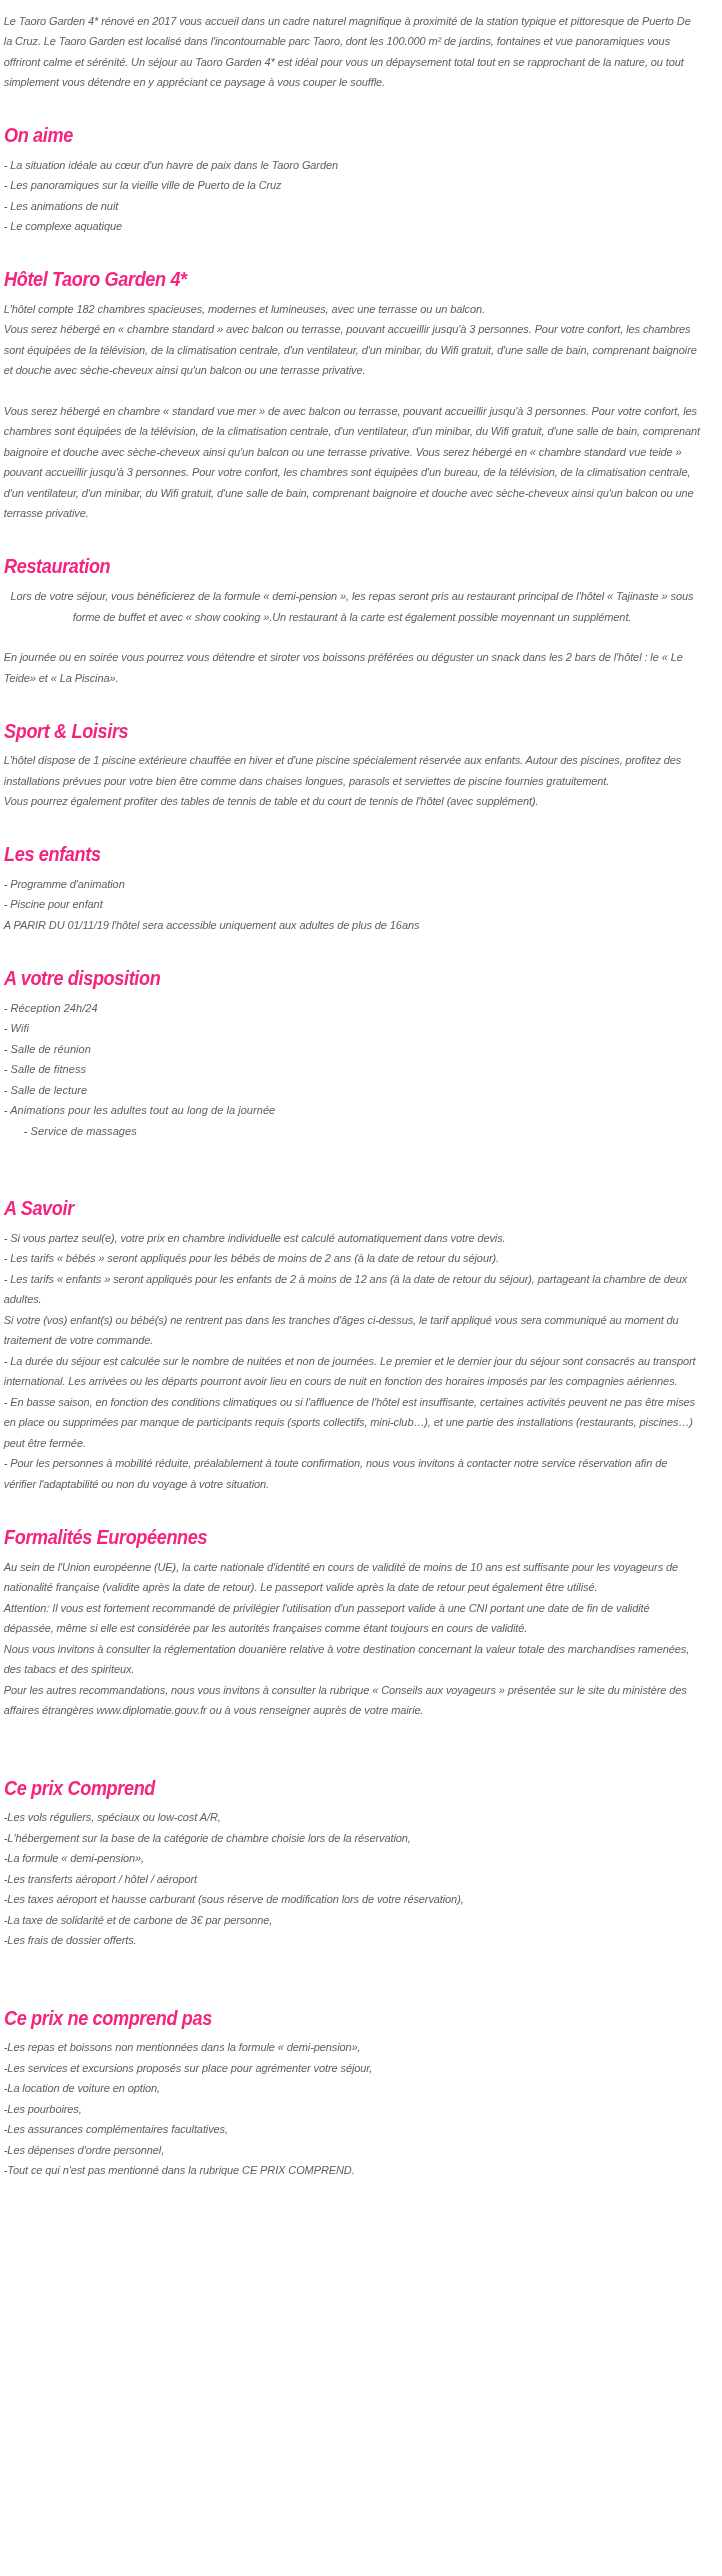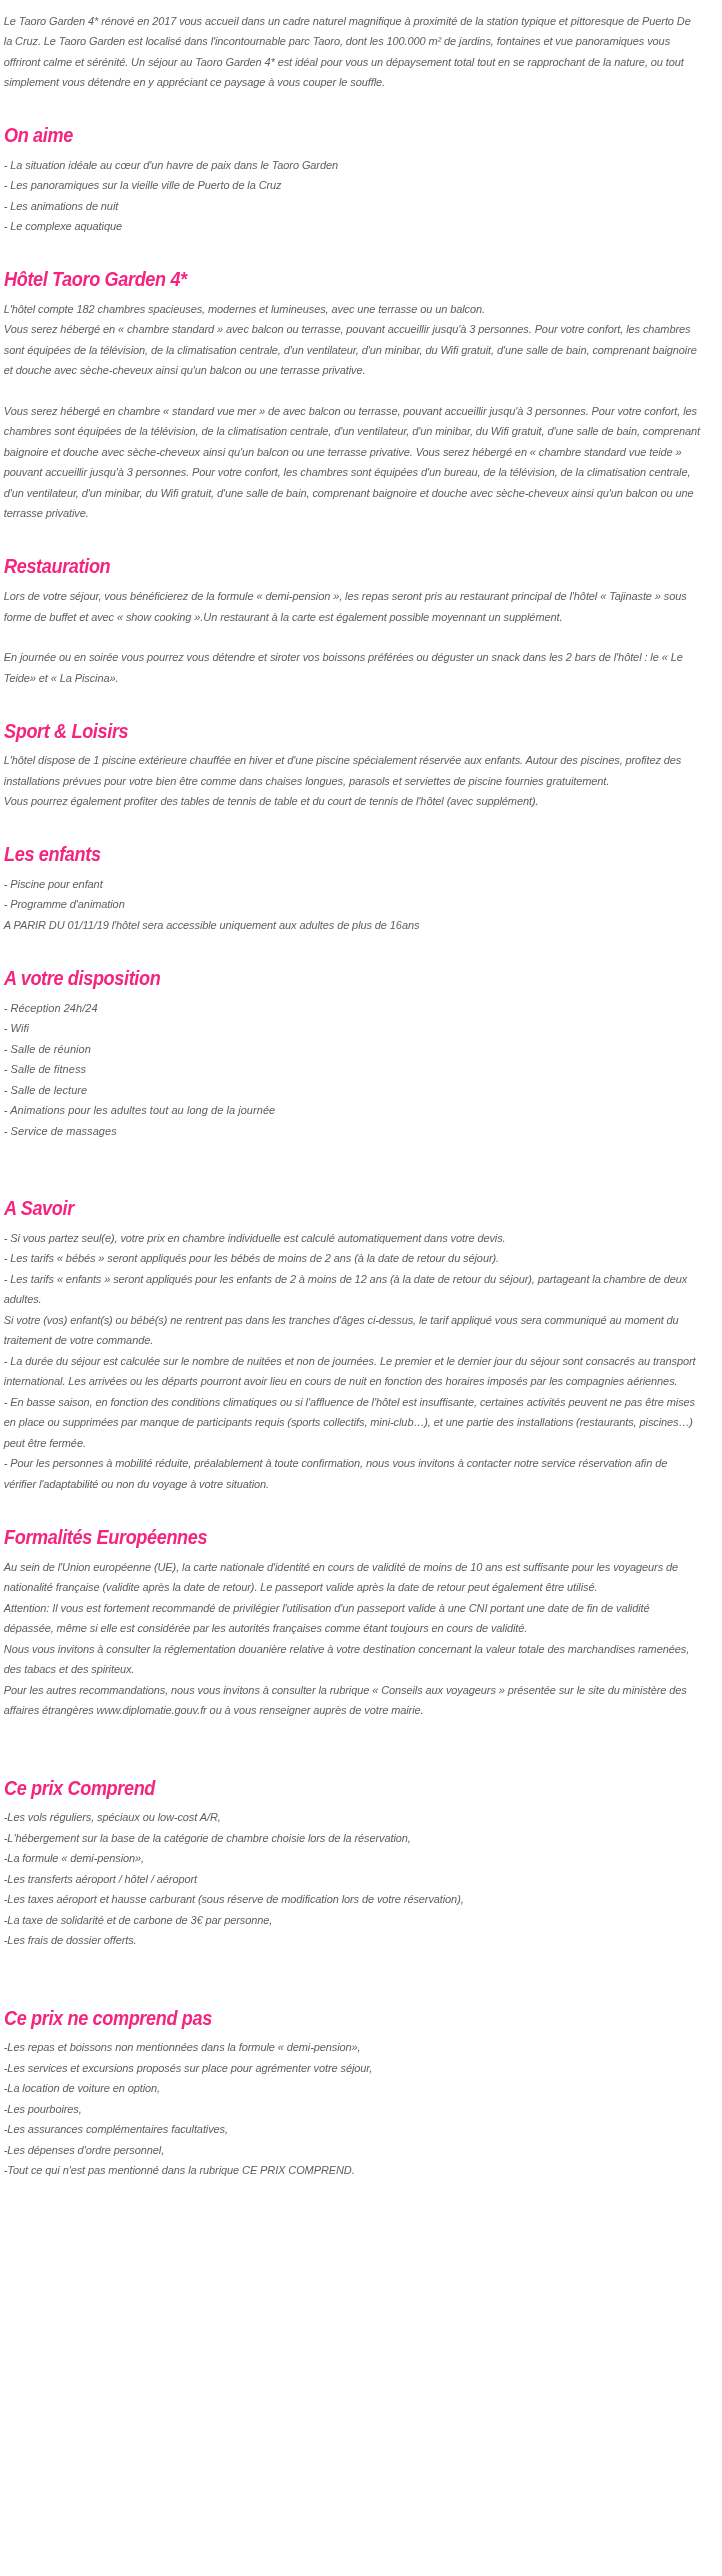--- a/index.html
+++ b/index.html
@@ -93,56 +93,56 @@
     <p class="body-text" style="color: rgb(94, 94, 94);">Vous serez hébergé en « chambre standard » avec balcon ou terrasse, pouvant accueillir jusqu'à 3 personnes. Pour votre confort, les chambres sont équipées de la télévision, de la climatisation centrale, d'un ventilateur, d'un minibar, du Wifi gratuit, d'une salle de bain, comprenant baignoire et douche avec sèche-cheveux ainsi qu'un balcon ou une terrasse privative.</p>
     <div class="para-gap"></div>
     <p class="body-text" style="color: rgb(94, 94, 94);">Vous serez hébergé en chambre « standard vue mer » de avec balcon ou terrasse, pouvant accueillir jusqu'à 3 personnes. Pour votre confort, les chambres sont équipées de la télévision, de la climatisation centrale, d'un ventilateur, d'un minibar, du Wifi gratuit, d'une salle de bain, comprenant baignoire et douche avec sèche-cheveux ainsi qu'un balcon ou une terrasse privative. Vous serez hébergé en « chambre standard vue teide » pouvant accueillir jusqu'à 3 personnes. Pour votre confort, les chambres sont équipées d'un bureau, de la télévision, de la climatisation centrale, d'un ventilateur, d'un minibar, du Wifi gratuit, d'une salle de bain, comprenant baignoire et douche avec sèche-cheveux ainsi qu'un balcon ou une terrasse privative.</p>
   </div>
 
   <div class="spacer-lg"></div>
 
   <div class="block">
     <h2 class="section-title" style="color: rgb(245, 36, 127);">Restauration</h2>
     <div class="after-title"></div>
-    <p class="body-text" style="color: rgb(94, 94, 94);">Lors de votre séjour, vous bénéficierez de la formule « demi-pension », les repas seront pris au restaurant principal de l'hôtel « Tajinaste » sous forme de buffet et avec « show cooking ».Un restaurant à la carte est également possible moyennant un supplément.</p>
+    <p class="body-text" style="color: rgb(94, 94, 94); text-align: center;">Lors de votre séjour, vous bénéficierez de la formule « demi-pension », les repas seront pris au restaurant principal de l'hôtel « Tajinaste » sous forme de buffet et avec « show cooking ».Un restaurant à la carte est également possible moyennant un supplément.</p>
     <div class="para-gap"></div>
     <p class="body-text" style="color: rgb(94, 94, 94);">En journée ou en soirée vous pourrez vous détendre et siroter vos boissons préférées ou déguster un snack dans les 2 bars de l'hôtel : le « Le Teide» et « La Piscina».</p>
   </div>
 
   <div class="spacer-lg"></div>
 
   <div class="block">
     <h2 class="section-title" style="color: rgb(245, 36, 127);">Sport &amp; Loisirs</h2>
     <div class="after-title"></div>
     <p class="body-text" style="color: rgb(94, 94, 94);">L'hôtel dispose de 1 piscine extérieure chauffée en hiver et d'une piscine spécialement réservée aux enfants. Autour des piscines, profitez des installations prévues pour votre bien être comme dans chaises longues, parasols et serviettes de piscine fournies gratuitement.</p>
     <p class="body-text" style="color: rgb(94, 94, 94);">Vous pourrez également profiter des tables de tennis de table et du court de tennis de l'hôtel (avec supplément).</p>
   </div>
 
   <div class="spacer-lg"></div>
 
   <div class="block">
     <h2 class="section-title" style="color: rgb(245, 36, 127);">Les enfants</h2>
     <div class="after-title"></div>
+    <span class="list-line" style="color: rgb(94, 94, 94);">- Programme d'animation</span>
     <span class="list-line" style="color: rgb(94, 94, 94);">- Piscine pour enfant</span>
-    <span class="list-line" style="color: rgb(94, 94, 94);">- Programme d'animation</span>
     <span class="list-line" style="color: rgb(94, 94, 94);">A PARIR DU 01/11/19 l'hôtel sera accessible uniquement aux adultes de plus de 16ans</span>
   </div>
 
   <div class="spacer-lg"></div>
 
   <div class="block wide-list">
     <h2 class="section-title" style="color: rgb(245, 36, 127);">A votre disposition</h2>
     <div class="after-title"></div>
     <span class="list-line" style="color: rgb(94, 94, 94);">- Réception 24h/24</span>
     <span class="list-line" style="color: rgb(94, 94, 94);">- Wifi</span>
     <span class="list-line" style="color: rgb(94, 94, 94);">- Salle de réunion</span>
     <span class="list-line" style="color: rgb(94, 94, 94);">- Salle de fitness</span>
     <span class="list-line" style="color: rgb(94, 94, 94);">- Salle de lecture</span>
     <span class="list-line" style="color: rgb(94, 94, 94);">- Animations pour les adultes tout au long de la journée</span>
-    <span class="list-line" style="color: rgb(94, 94, 94);">- Service de massages</span>
+    <span class="list-line" style="color: rgb(94, 94, 94); margin-left: 20px;">- Service de massages</span>
   </div>
 
   <div class="spacer-xl"></div>
 
   <div class="block">
     <h2 class="section-title" style="color: rgb(245, 36, 127);">A Savoir</h2>
     <div class="after-title"></div>
     <p class="body-text" style="color: rgb(94, 94, 94);">- Si vous partez seul(e), votre prix en chambre individuelle est calculé automatiquement dans votre devis.</p>
     <p class="body-text" style="color: rgb(94, 94, 94);">- Les tarifs « bébés » seront appliqués pour les bébés de moins de 2 ans (à la date de retour du séjour).</p>
     <p class="body-text" style="color: rgb(94, 94, 94);">- Les tarifs « enfants » seront appliqués pour les enfants de 2 à moins de 12 ans (à la date de retour du séjour), partageant la chambre de deux adultes.</p>

